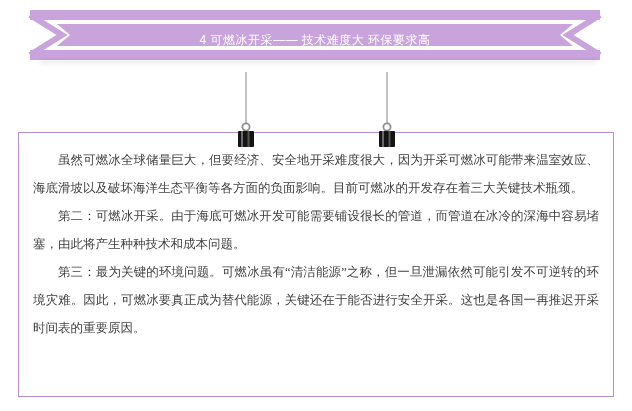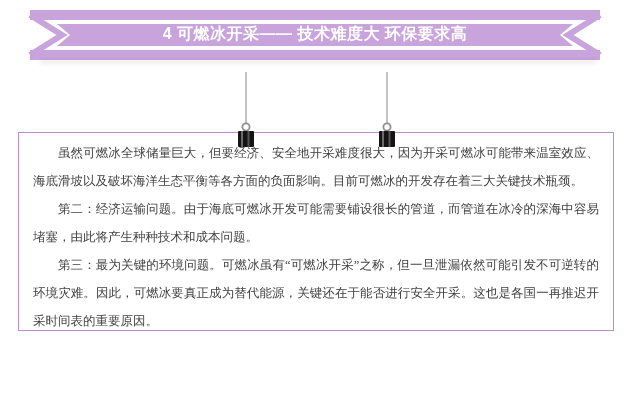--- a/index.html
+++ b/index.html
@@ -5,42 +5,42 @@
   html,body{margin:0;padding:0;background:#ffffff;}
   .page{
     position:relative;width:632px;height:411px;background:#ffffff;overflow:hidden;
     font-family:"Liberation Sans", sans-serif;
   }
   
   .banner-svg{position:absolute;left:0;top:0;}
   .ribbon-fill{fill:var(--ribbon,#c8a3dc);}
   .ribbon-stroke{stroke:var(--ribbon,#c8a3dc);fill:none;}
   .banner-title{
-    position:absolute;left:30px;top:22px;width:570px;height:25px;
+    position:absolute;left:30px;top:28px;width:570px;height:25px;
     display:flex;align-items:center;justify-content:center;
-    color:var(--title-color,#ffffff);font-size:16px;font-weight:bold;
+    color:var(--title-color,#ffffff);font-size:12px;font-weight:normal;
     letter-spacing:0.5px;white-space:nowrap;
     font-family:"Liberation Sans", sans-serif;
   }
   .ribbon-shadow{
     position:absolute;left:40px;top:60px;width:556px;height:5px;
     background:linear-gradient(rgba(0,0,0,0.13),rgba(0,0,0,0));
     filter:blur(2px);
   }
   
   .clip{position:absolute;top:72px;z-index:3;}
   .clip-left{left:234px;}
   .clip-right{left:375px;}
   
   .content-box{
-    position:absolute;left:18px;top:132px;width:596px;height:199px;
+    position:absolute;left:18px;top:132px;width:596px;height:265px;
     border:1px solid var(--box-border,#b98ed3);
     box-sizing:border-box;
     background:#ffffff;
-    padding:6px 14px 0 14px;
+    padding:13px 14px 0 14px;
     z-index:1;
   }
   .content-box p{
     margin:0;
     text-indent:2em;
     text-align:justify;
     font-size:12.5px;
     line-height:28px;
     color:var(--body-color,#3f3f3f);
     font-family:"Liberation Serif", serif;
@@ -84,17 +84,17 @@
     <line x1="16" y1="2" x2="16" y2="52" stroke="#dcdcdc" stroke-width="3.5" opacity="0.65" filter="url(#blurA)"></line>
     <line x1="12" y1="0" x2="12" y2="52" stroke="#9a9a9a" stroke-width="1.2"></line>
     <circle cx="12" cy="55" r="3.6" fill="none" stroke="#8f8f8f" stroke-width="1.8"></circle>
     <rect x="4" y="59" width="16" height="16" rx="1" fill="#141414"></rect>
     <rect x="7" y="59" width="2" height="16" fill="#6a6a6a"></rect>
     <rect x="13.5" y="59" width="2" height="16" fill="#555555"></rect>
   </svg>
 
   <div class="content-box">
     <p>虽然可燃冰全球储量巨大，但要经济、安全地开采难度很大，因为开采可燃冰可能带来温室效应、海底滑坡以及破坏海洋生态平衡等各方面的负面影响。目前可燃冰的开发存在着三大关键技术瓶颈。</p>
-    <p>第二：经济运输问题。由于海底可燃冰开发可能需要铺设很长的管道，而管道在冰冷的深海中容易堵塞，由此将产生种种技术和成本问题。</p>
-    <p>第三：最为关键的环境问题。可燃冰虽有“可燃冰开采”之称，但一旦泄漏依然可能引发不可逆转的环境灾难。因此，可燃冰要真正成为替代能源，关键还在于能否进行安全开采。这也是各国一再推迟开采时间表的重要原因。</p>
+    <p>第二：可燃冰开采。由于海底可燃冰开发可能需要铺设很长的管道，而管道在冰冷的深海中容易堵塞，由此将产生种种技术和成本问题。</p>
+    <p>第三：最为关键的环境问题。可燃冰虽有“清洁能源”之称，但一旦泄漏依然可能引发不可逆转的环境灾难。因此，可燃冰要真正成为替代能源，关键还在于能否进行安全开采。这也是各国一再推迟开采时间表的重要原因。</p>
   </div>
 
 </div>
 
 </body></html>

